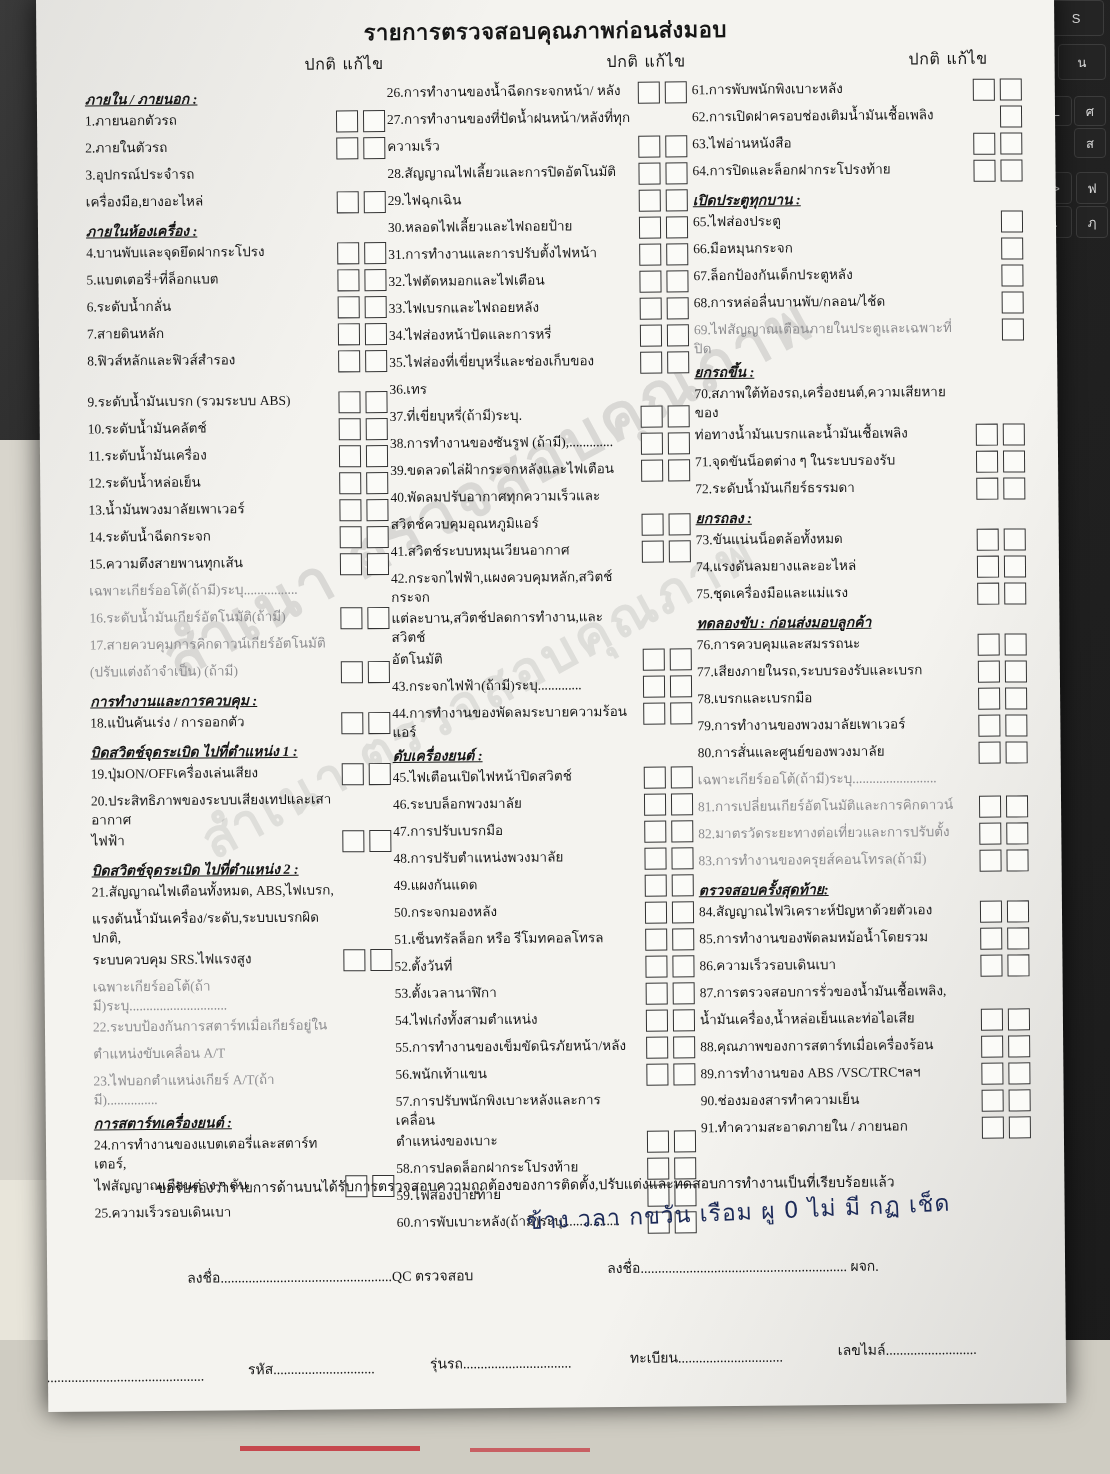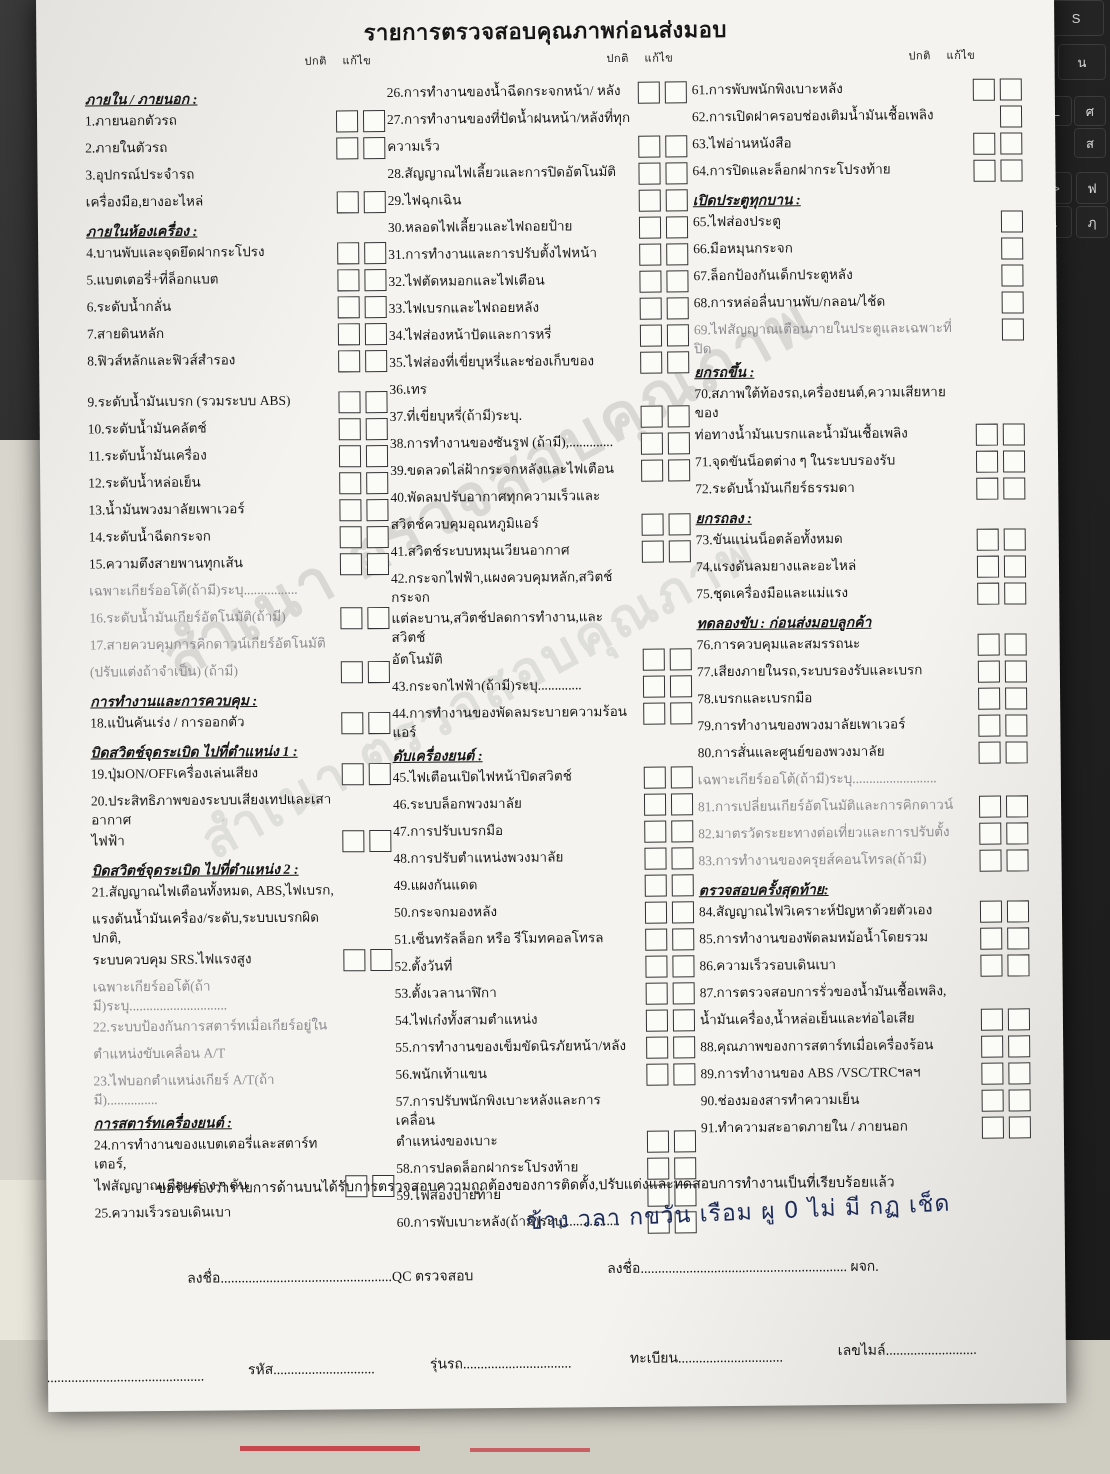--- a/index.html
+++ b/index.html
@@ -33,21 +33,21 @@
     background:linear-gradient(115deg,rgba(0,0,0,.07) 0%,rgba(255,255,255,0) 28%,rgba(0,0,0,0) 70%,rgba(0,0,0,.10) 100%);
     pointer-events:none;}
   .watermark{position:absolute;left:160px;top:430px;width:700px;height:420px;
     color:rgba(110,110,110,.20);font-size:62px;font-weight:bold;letter-spacing:4px;
     transform:rotate(-28deg);pointer-events:none;font-family:"Liberation Serif",serif;white-space:nowrap;}
   .watermark.w2{left:200px;top:620px;font-size:52px;color:rgba(110,110,110,.16);}
 
   h1#doc-title{position:absolute;left:0;top:18px;width:1018px;text-align:center;
     font-size:22px;font-weight:bold;margin:0;letter-spacing:.5px;}
 
-  .colhead{position:absolute;font-size:11px;letter-spacing:.5px;}
+  .colhead{position:absolute;font-size:16px;letter-spacing:.5px;}
   .col{position:absolute;top:86px;font-size:13.5px;line-height:1.0;}
   #col1{left:48px;width:300px;}
   #col2{left:350px;width:300px;}
   #col3{left:655px;width:330px;}
 
   .row{position:relative;min-height:25px;margin-bottom:2px;padding-right:56px;}
   .row .txt{display:block;line-height:1.42;}
   .boxes{position:absolute;right:0;top:1px;display:flex;gap:5px;}
   .bx{width:20px;height:20px;border:1.4px solid #333;background:#fbfbf8;}
   .row.nb{padding-right:56px;}

